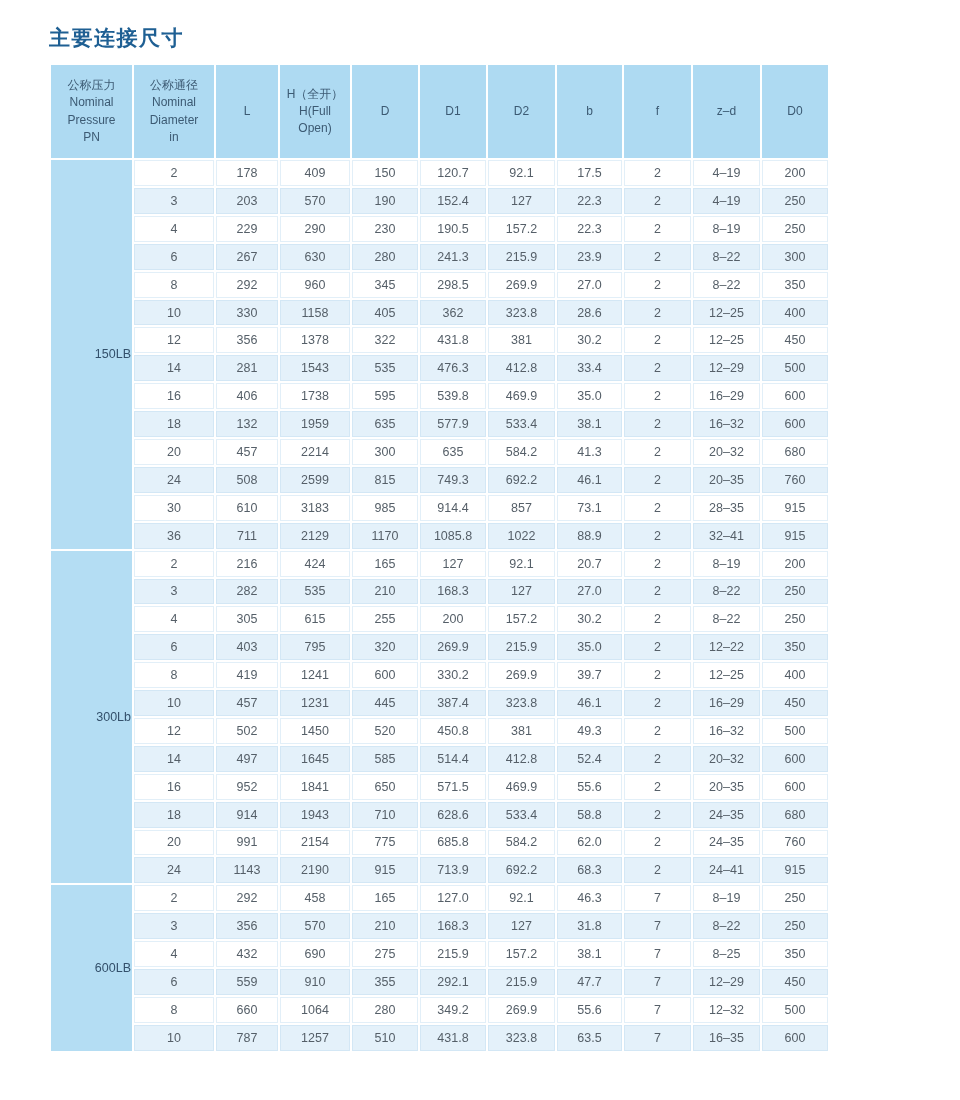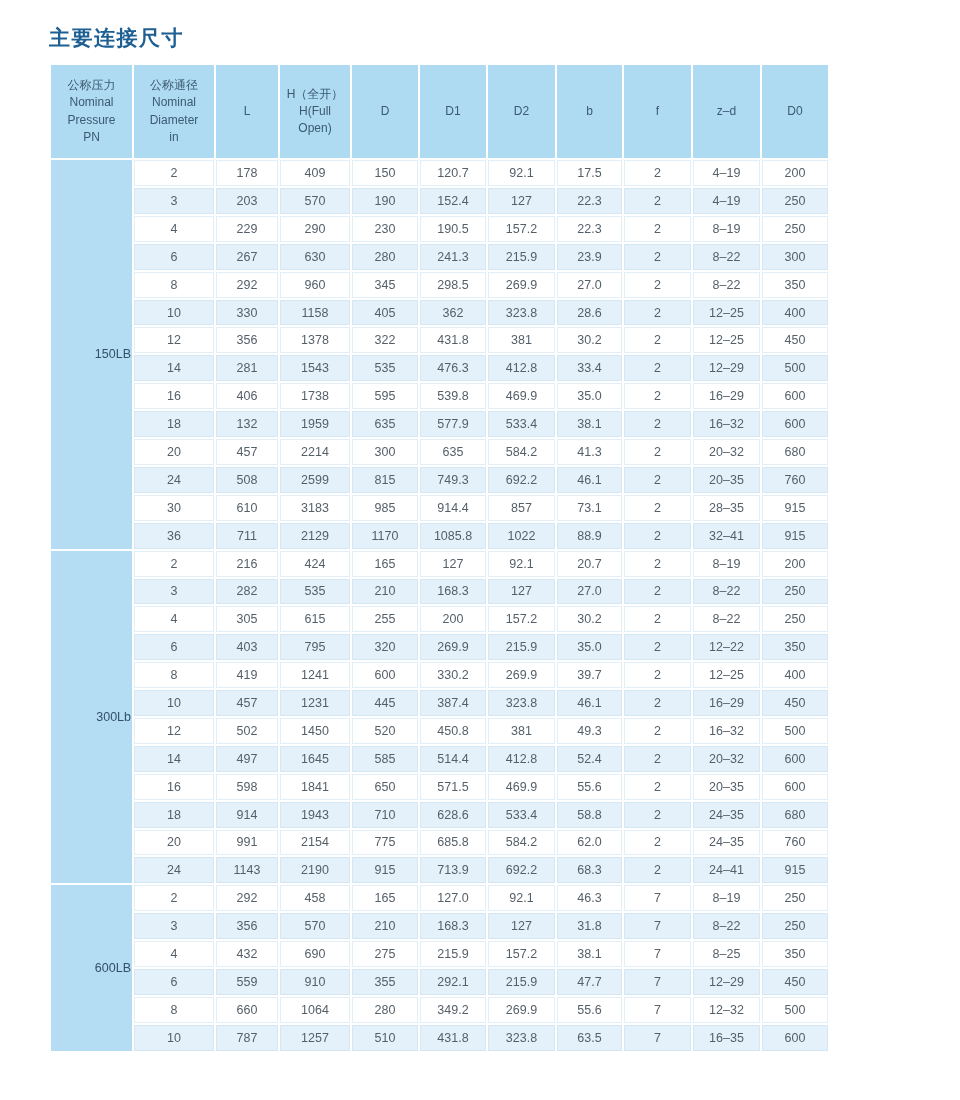--- a/index.html
+++ b/index.html
@@ -340,21 +340,21 @@
           <td class="data-cell">585</td>
           <td class="data-cell">514.4</td>
           <td class="data-cell">412.8</td>
           <td class="data-cell">52.4</td>
           <td class="data-cell">2</td>
           <td class="data-cell">20–32</td>
           <td class="data-cell">600</td>
         </tr>
         <tr class="even">
           <td class="data-cell">16</td>
-          <td class="data-cell">598</td>
+          <td class="data-cell">952</td>
           <td class="data-cell">1841</td>
           <td class="data-cell">650</td>
           <td class="data-cell">571.5</td>
           <td class="data-cell">469.9</td>
           <td class="data-cell">55.6</td>
           <td class="data-cell">2</td>
           <td class="data-cell">20–35</td>
           <td class="data-cell">600</td>
         </tr>
         <tr class="odd">

